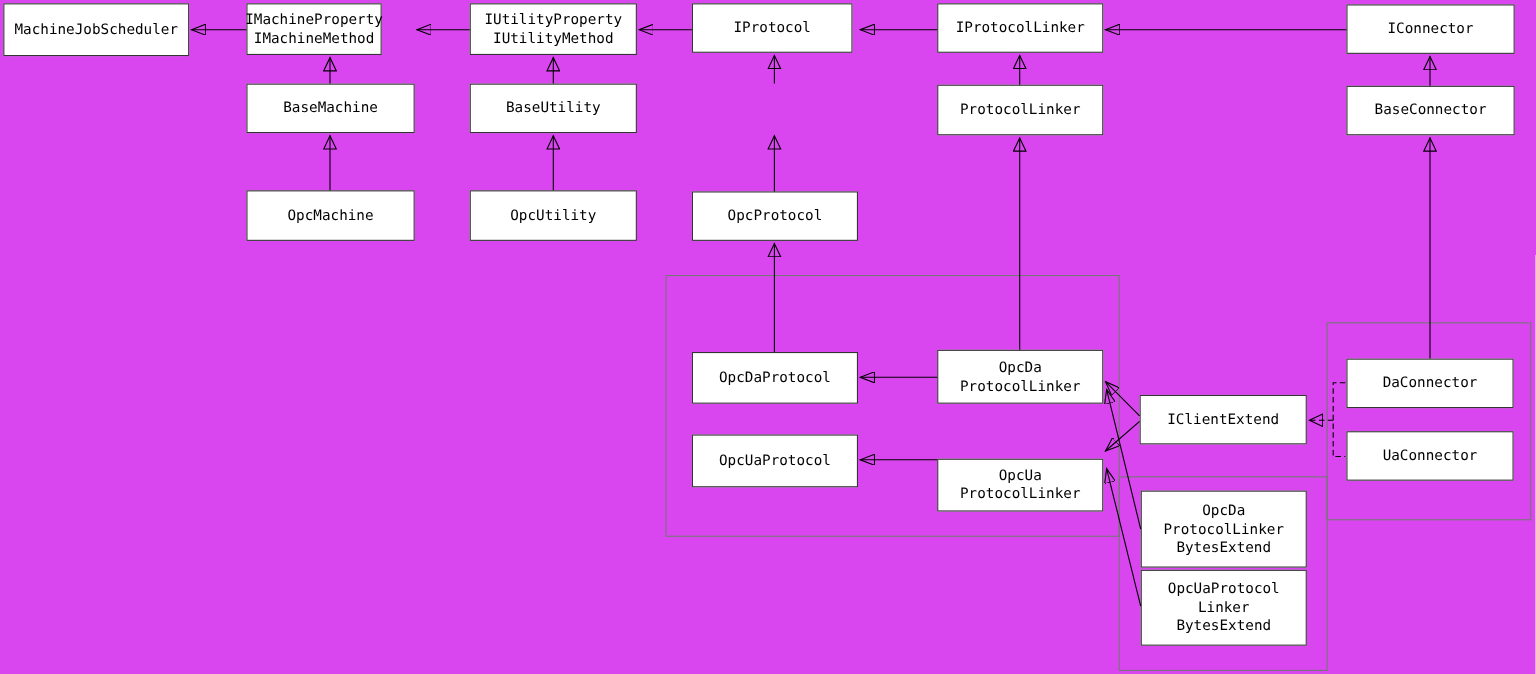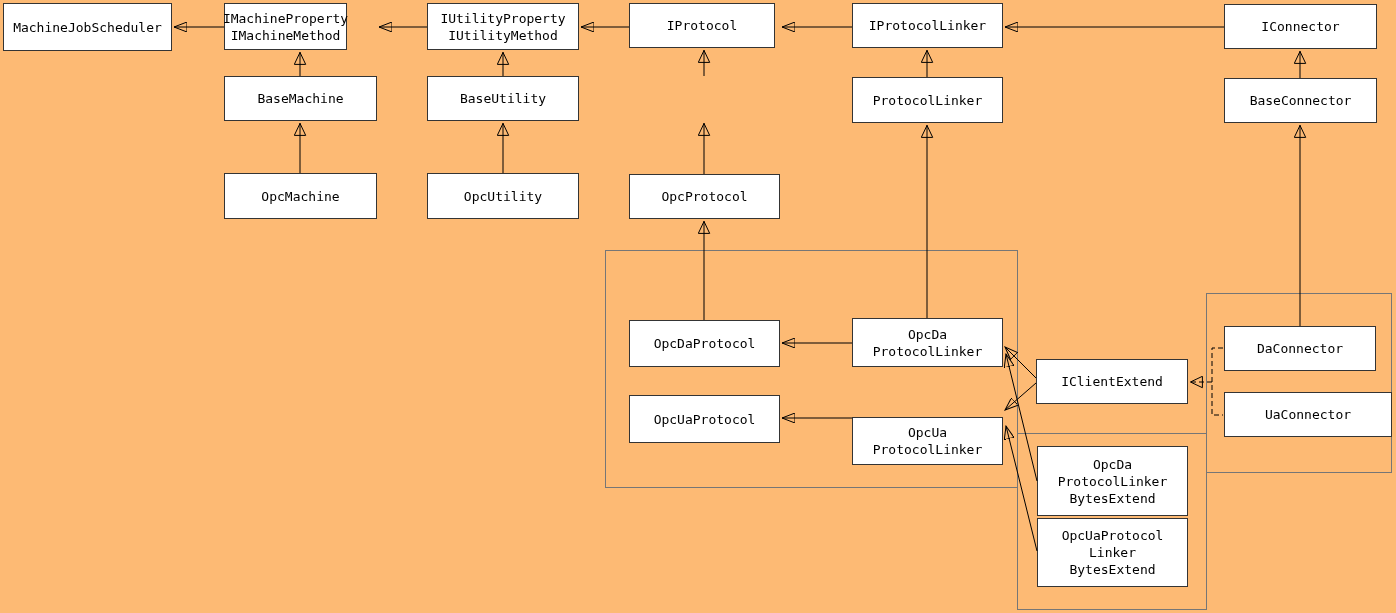--- a/index.html
+++ b/index.html
@@ -1,17 +1,17 @@
 <!DOCTYPE html>
 <html><head>
 <meta charset="utf-8">
 <style>
   html,body{margin:0;padding:0;background:#fff;}
   .canvas{
-    position:relative;width:1396px;height:613px;background:#fdba74;overflow:hidden;
+    position:relative;width:1396px;height:613px;background:#d946ef;overflow:hidden;
     font-family:"DejaVu Sans Mono","Liberation Mono",monospace;
   }
   .group{
     position:absolute;border:1px solid #767676;background:transparent;
     z-index:1;box-sizing:border-box;
   }
   .node{
     position:absolute;background:#fff;border:1px solid #343434;
     display:flex;align-items:center;justify-content:center;text-align:center;
     z-index:3;box-sizing:border-box;
@@ -88,21 +88,21 @@
     <span class="lbl">OpcUa
 ProtocolLinker</span>
     </div>
 
   <div class="node" style="left:1036px;top:359px;width:152px;height:45px">
     <span class="lbl">IClientExtend</span>
     </div>
   <div class="node" style="left:1224px;top:326px;width:152px;height:45px">
     <span class="lbl">DaConnector</span>
     </div>
-  <div class="node" style="left:1224px;top:392px;width:168px;height:45px">
+  <div class="node" style="left:1224px;top:392px;width:152px;height:45px">
     <span class="lbl">UaConnector</span>
     </div>
 
   <div class="node" style="left:1037px;top:446px;width:151px;height:70px">
     <span class="lbl">OpcDa
 ProtocolLinker
 BytesExtend</span>
     </div>
   <div class="node" style="left:1037px;top:518px;width:151px;height:69px">
     <span class="lbl">OpcUaProtocol

